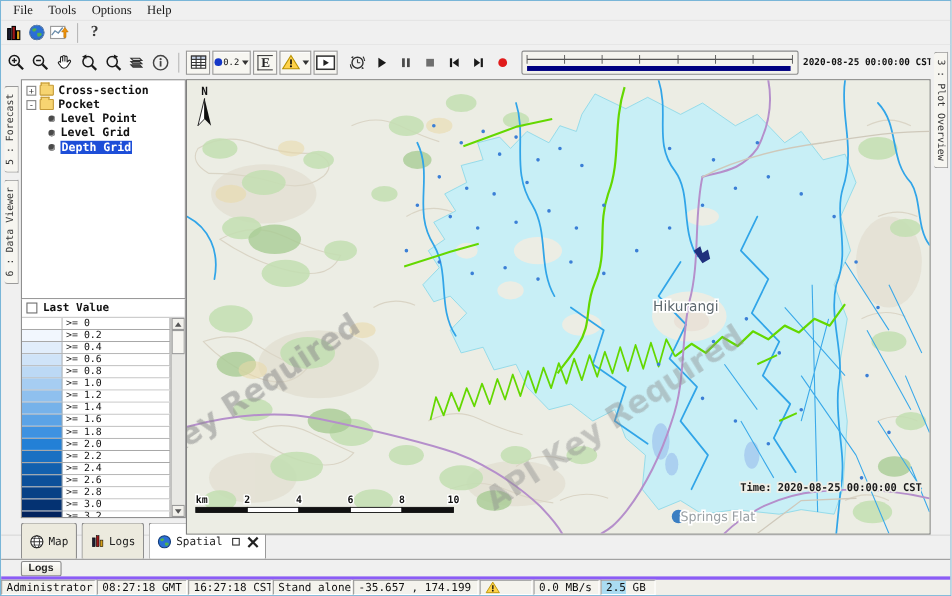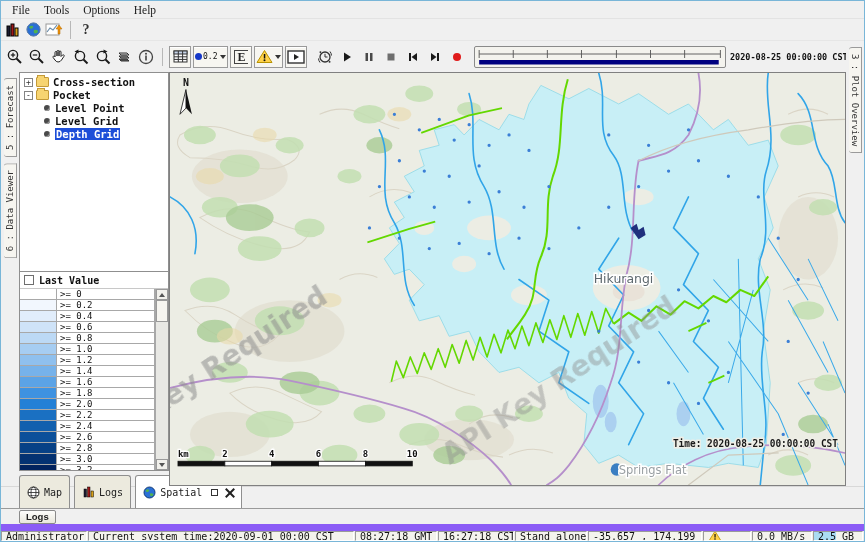--- a/index.html
+++ b/index.html
@@ -84,21 +84,21 @@
   .bottomtabs { height:22px; flex:none; background:#f0f0f0; display:flex; align-items:flex-end; padding-left:18px; border-top:1px solid #d8d8d8; }
   .btab { display:flex; align-items:center; gap:4px; border:1px solid #8f8f8f; border-bottom:none; border-radius:3px 3px 0 0; background:#eceade; height:18px; padding:16px 7px; margin-right:4px; font-size:10px; font-weight:400; color:#222; }
   .btab.active { background:#fff; height:21px; }
   .tab-sq { width:7px; height:7px; border:1px solid #333; margin-left:5px; }
   .tab-x { position:relative; width:9px; height:9px; margin-left:3px; }
   .tab-x::before,.tab-x::after { content:""; position:absolute; left:4px; top:-1px; width:2px; height:12px; background:#222; }
   .tab-x::before { transform:rotate(45deg); } .tab-x::after { transform:rotate(-45deg); }
   .logsrow { height:16px; flex:none; background:#f0f0f0; display:flex; align-items:center; padding-left:18px; border-top:1px solid #9a9a9a; }
   .logs-btn { height:14px; font-size:9.5px; font-weight:600; color:#222; background:linear-gradient(#fdfdfb,#e9e7dc); border:1px solid #8a8a8a; border-radius:2px; padding:0 6px; }
 
-  .statusbar { height:17px; flex:none; background:#f0efe9; display:flex; align-items:stretch; border-top:7px solid #8b5cf6; }
+  .statusbar { height:17px; flex:none; background:#f0efe9; display:flex; align-items:stretch; border-top:3px solid #8b5cf6; }
   .sb-panel { border:1px solid; border-color:#9a9a9a #ffffff #ffffff #9a9a9a; background:#f4f3ed; display:flex; align-items:center; padding:0 4px; font-size:10px; color:#111; white-space:nowrap; overflow:hidden; flex:none; margin-right:1px; }
   .sb-user{width:86px;} .sb-time{width:266px; flex:1;} .sb-gmt{width:82px;} .sb-local{width:76px;} .sb-mode{width:72px;} .sb-coord{width:114px;} .sb-warn{width:48px; justify-content:flex-start;} .sb-rate{width:60px;} .sb-mem{width:50px; position:relative;}
   .mem-fill { position:absolute; left:0; top:0; bottom:0; width:45%; background:#aadcf2; }
   .sb-mem span { position:relative; }
 </style>
 </head>
 <body>
 
 <div class="window">
 
@@ -600,21 +600,20 @@
       <span class="tab-x"></span>
     </div>
   </div>
 
   <div class="logsrow">
     <button class="logs-btn">Logs</button>
   </div>
 
   <div class="statusbar">
     <div class="sb-panel sb-user">Administrator</div>
-    <div class="sb-panel sb-time">Current system time:2020-09-01 00:00 CST</div>
     <div class="sb-panel sb-gmt">08:27:18 GMT</div>
     <div class="sb-panel sb-local">16:27:18 CST</div>
     <div class="sb-panel sb-mode">Stand alone</div>
     <div class="sb-panel sb-coord">-35.657 , 174.199</div>
     <div class="sb-panel sb-warn">
       <svg width="14" height="12" viewBox="0 0 17 15">
           <path d="M8.5,1.5 L16,13.5 H1 Z" fill="#ffd24a" stroke="#b89200"></path>
           <rect x="7.8" y="5" width="1.5" height="4.5" fill="#111"></rect>
           <circle cx="8.5" cy="11.3" r="1" fill="#111"></circle>
         </svg>

